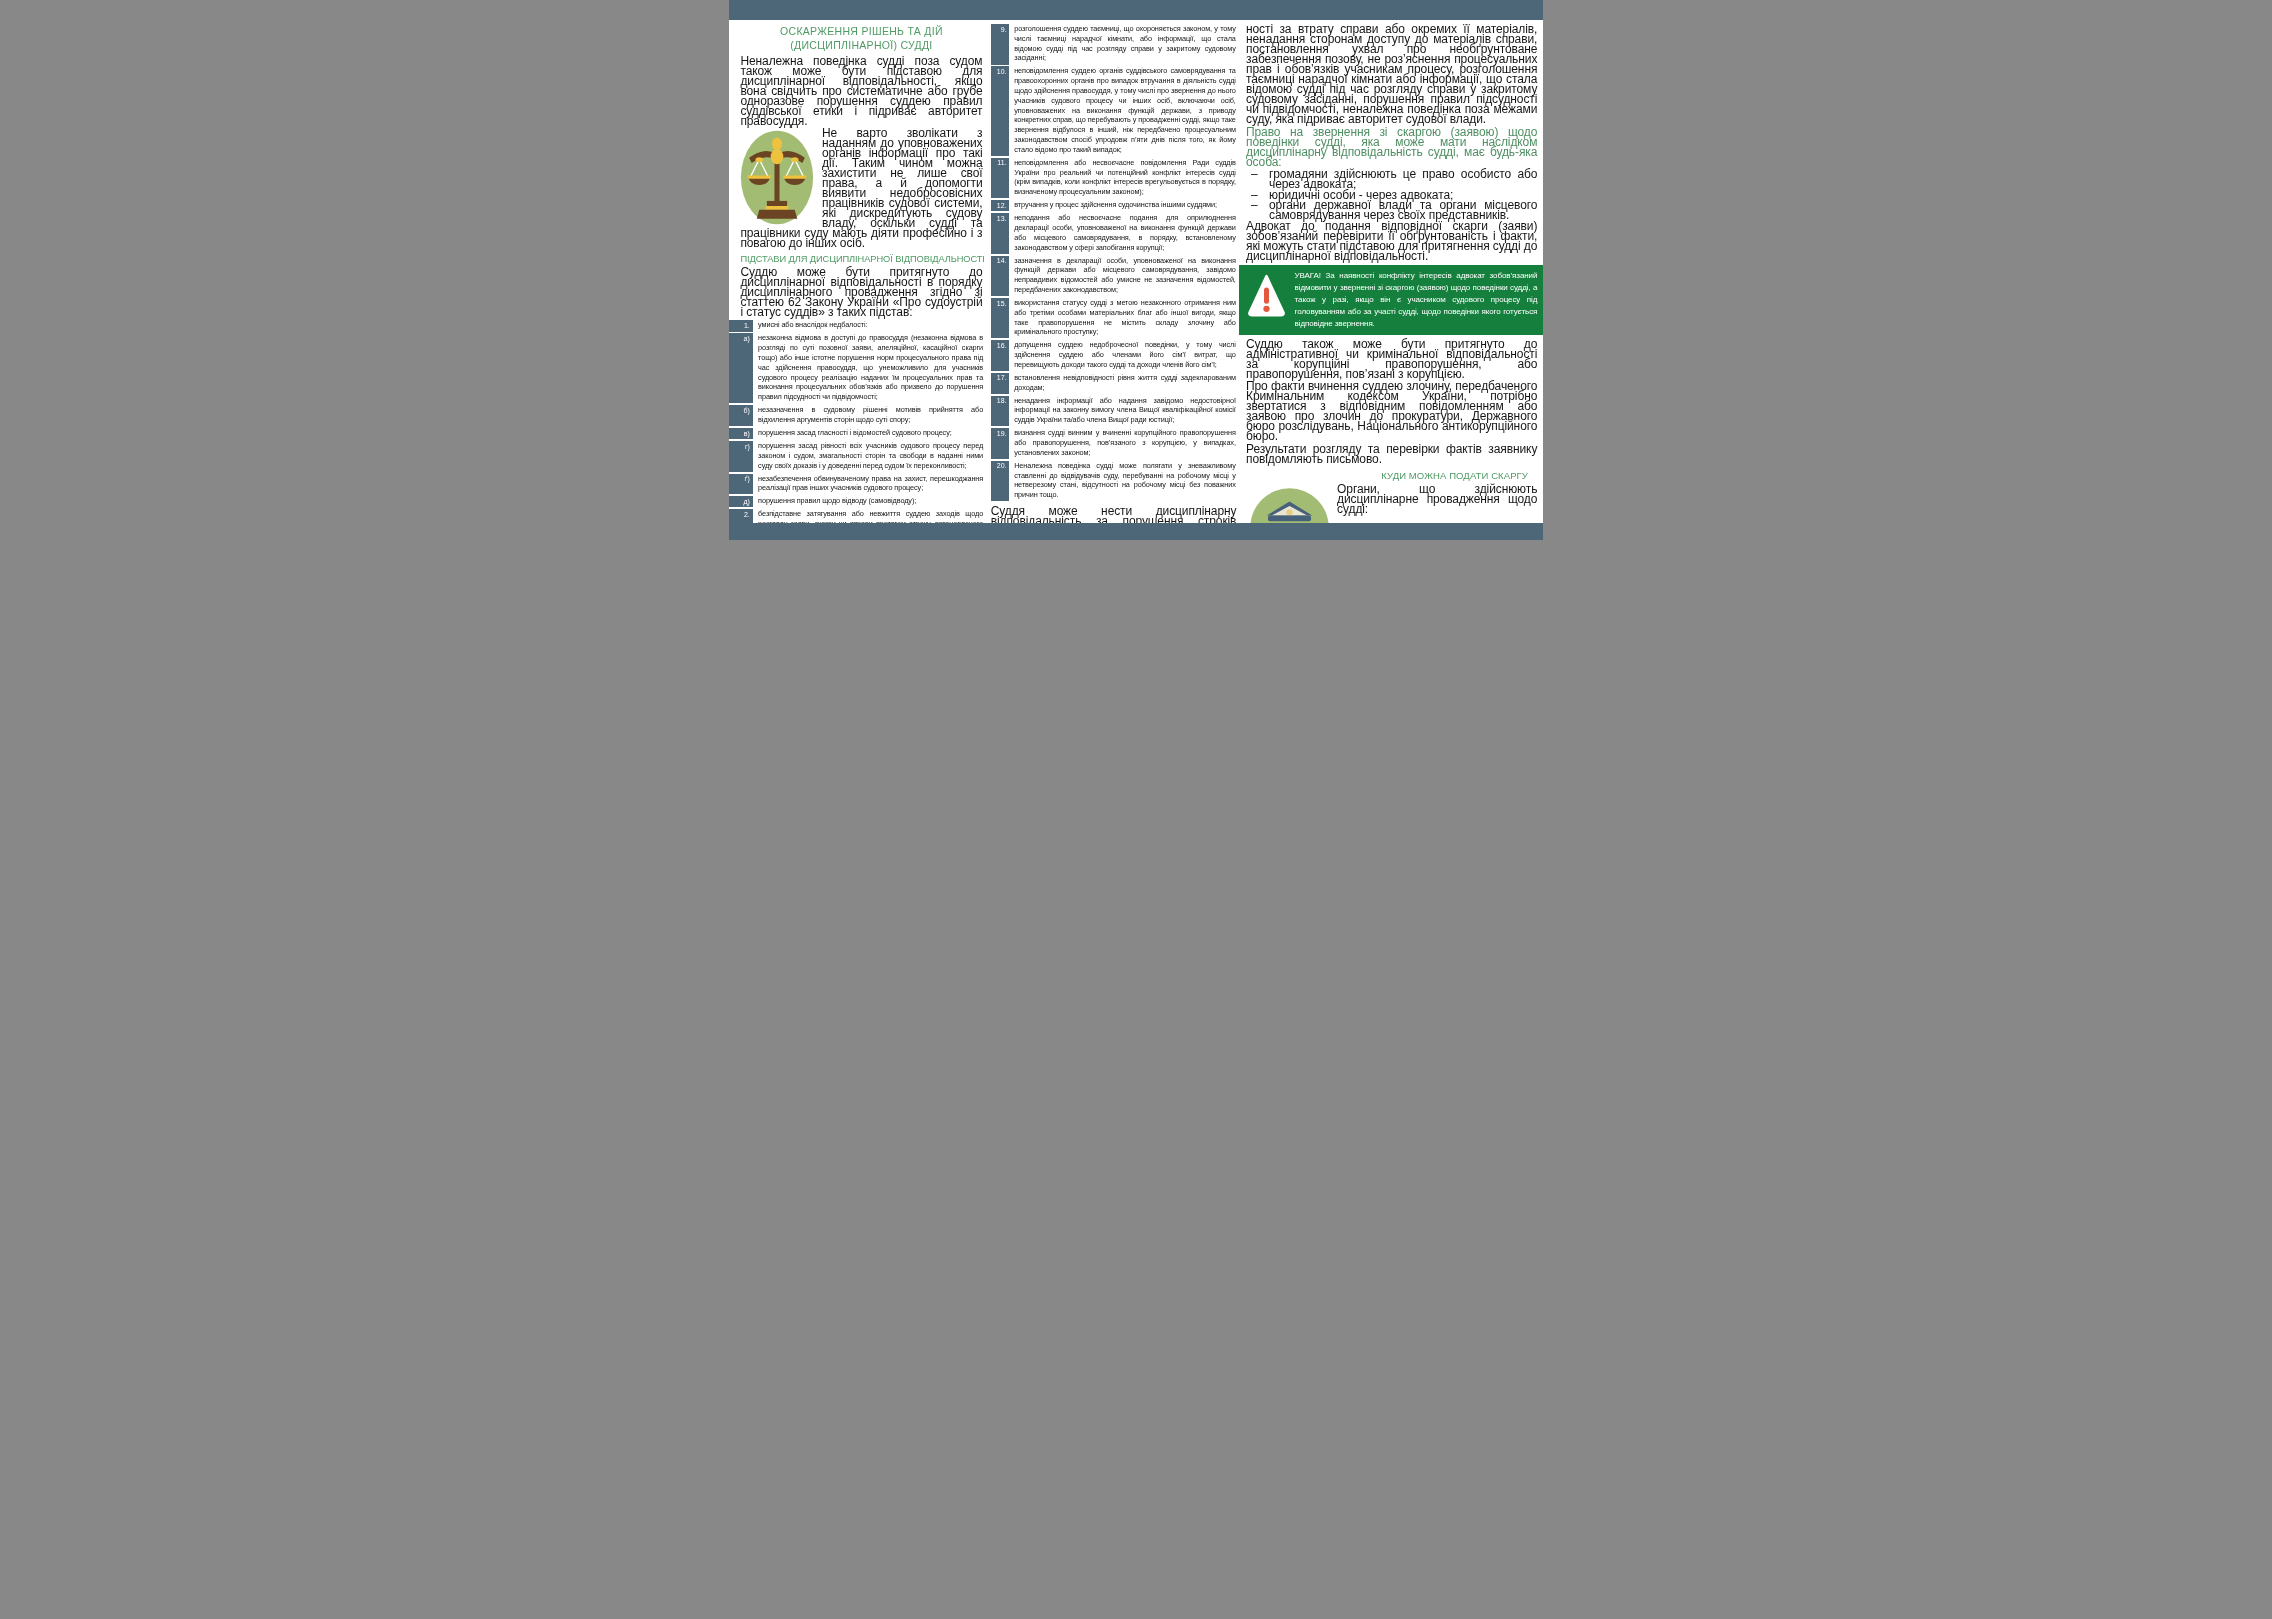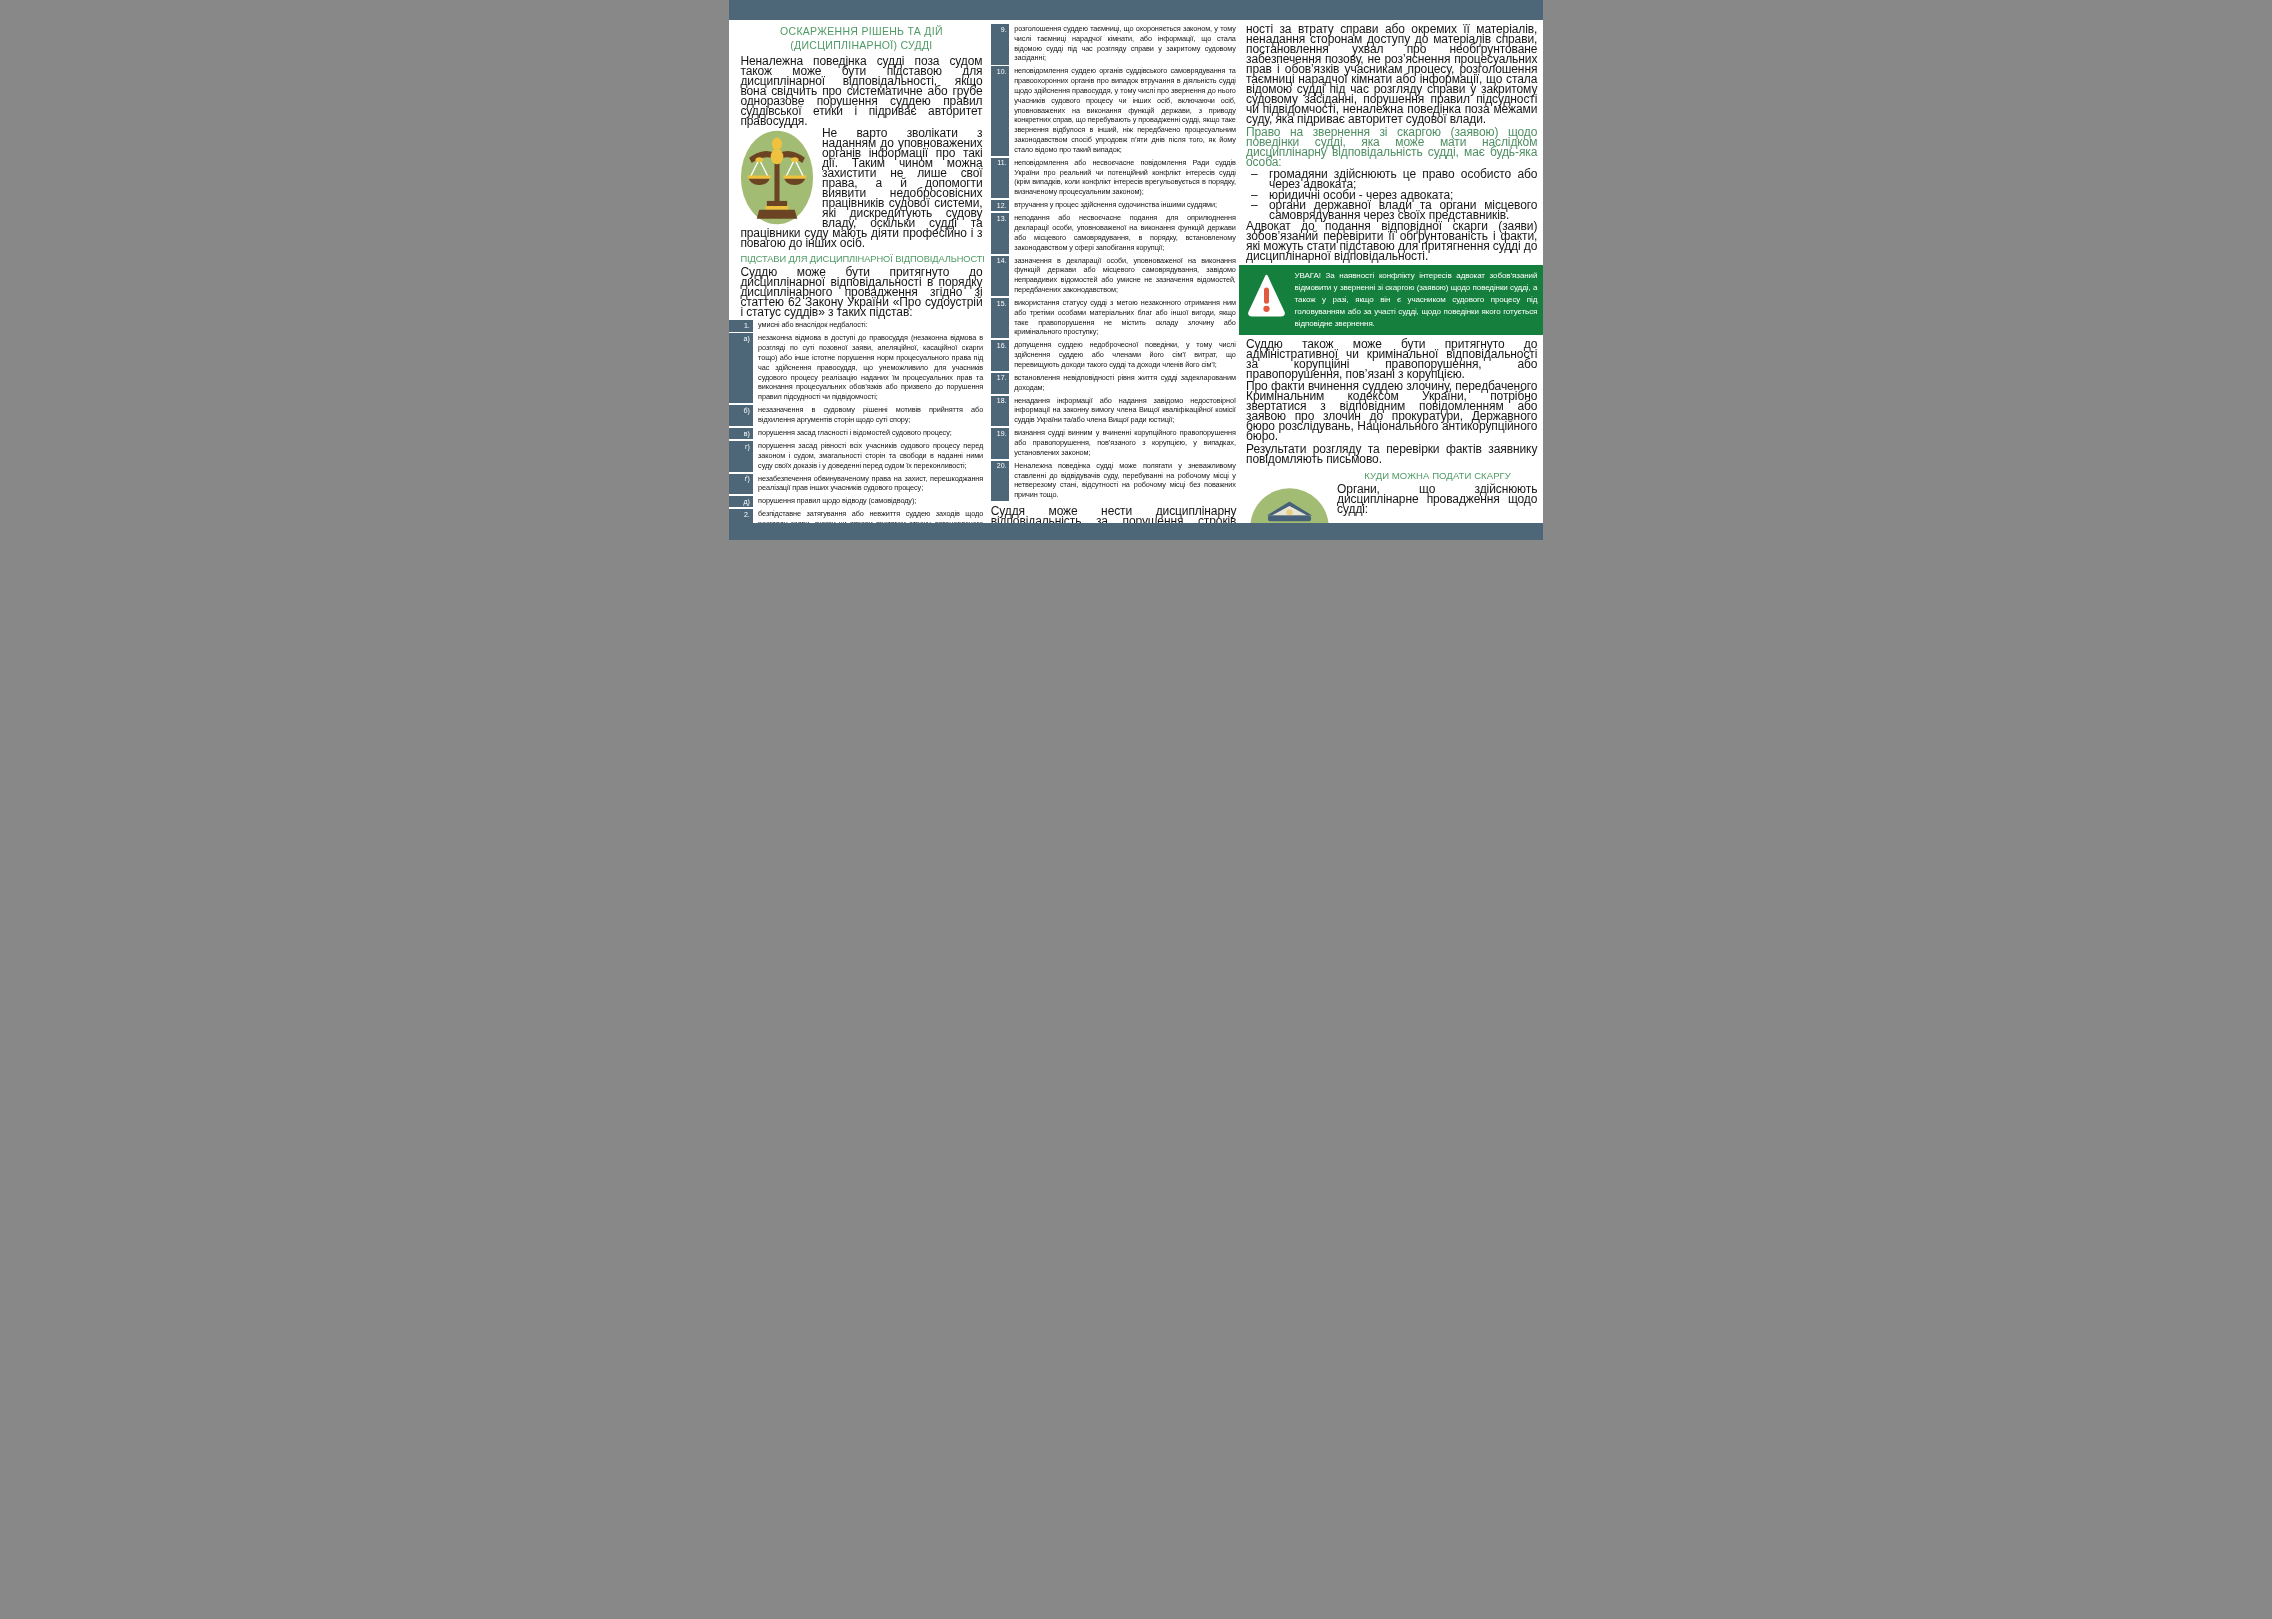--- a/index.html
+++ b/index.html
@@ -25,21 +25,21 @@
   .mk2{flex:0 0 18.4px;background:#4d6678;color:#fff;font-size:7px;line-height:9.8px;
        text-align:right;padding:0.6px 2.5px 0 0;box-sizing:border-box;}
   .it{flex:1;font-size:7.3px;line-height:9.8px;text-align:justify;
       padding:0 1.9px 1.3px 5.1px;letter-spacing:-0.1px;}
   .scales-wrap{float:left;width:74px;height:95px;margin:1.9px 7.6px 1.3px 0;}
   .warnbox{background:#15803d;color:#fff;margin:3.8px 0 3.8px -7px;padding:5.1px 5.7px 5.1px 6.3px;
            font-size:8px;line-height:12px;text-align:justify;letter-spacing:-0.1px;}
   .warn-tri{float:left;width:39px;height:46px;margin:2.5px 9px 1.3px 1.3px;}
   .col3 .para{padding-right:5.7px;}
   .where-head{color:#4f9a64;font-size:9.5px;letter-spacing:0.1px;text-align:right;
-              padding-right:32px;margin:6.3px 0 3.2px 0;}
+              padding-right:15px;margin:6.3px 0 3.2px 0;}
   .bank-wrap{float:left;width:81px;height:85px;margin:1.3px 7.6px 1.3px 2.5px;}
   .dash-row{position:relative;padding-left:23px;margin-bottom:0.6px;}
   .dash-row .dsh{position:absolute;left:5.1px;top:0;}
 </style>
 </head>
 <body>
 
 <div class="page">
   <div class="topbar"></div>
 

